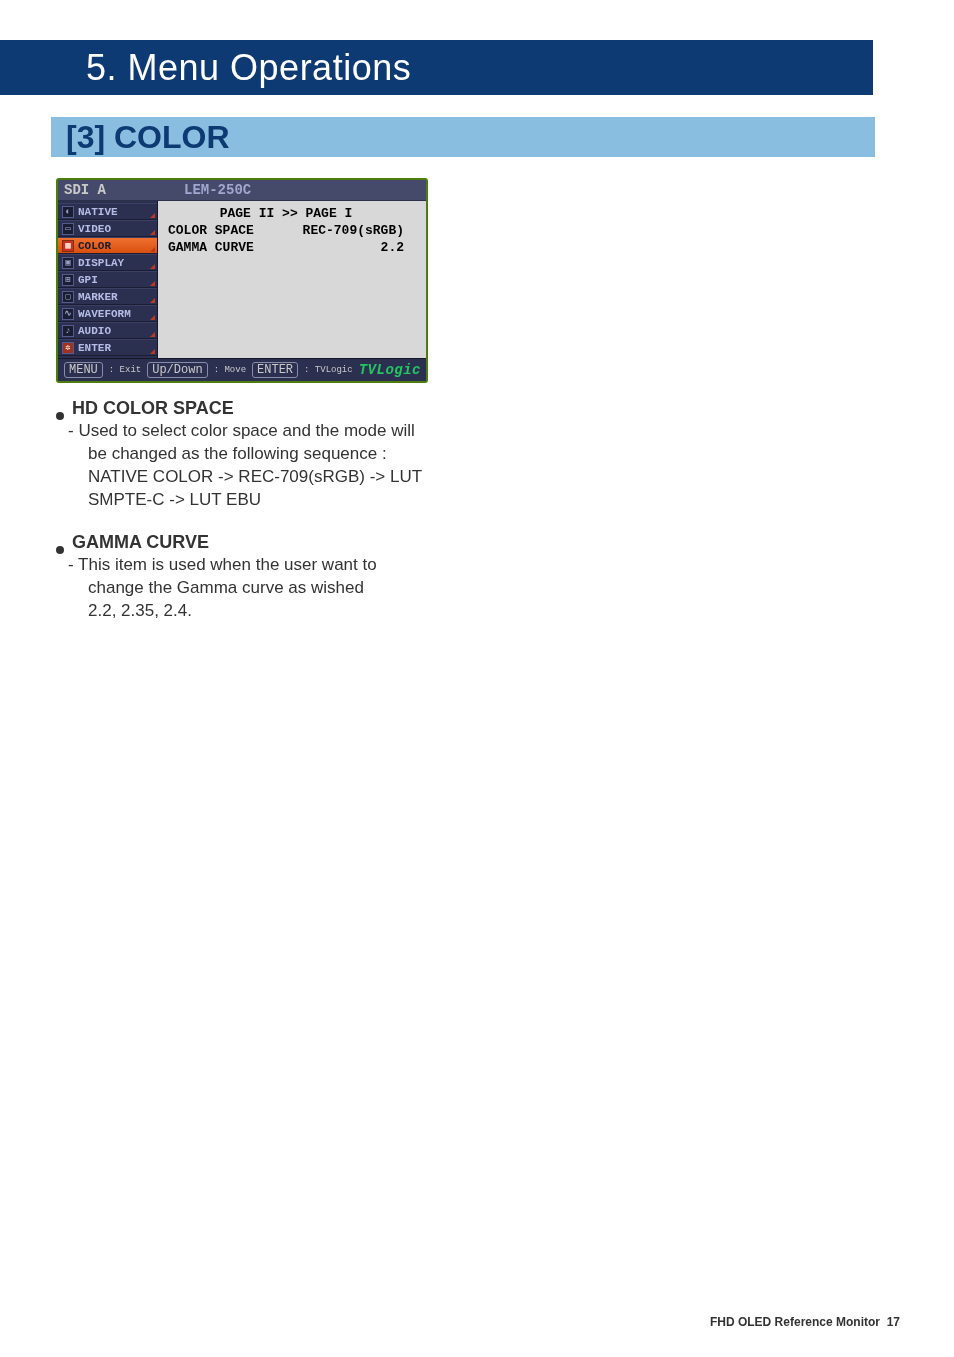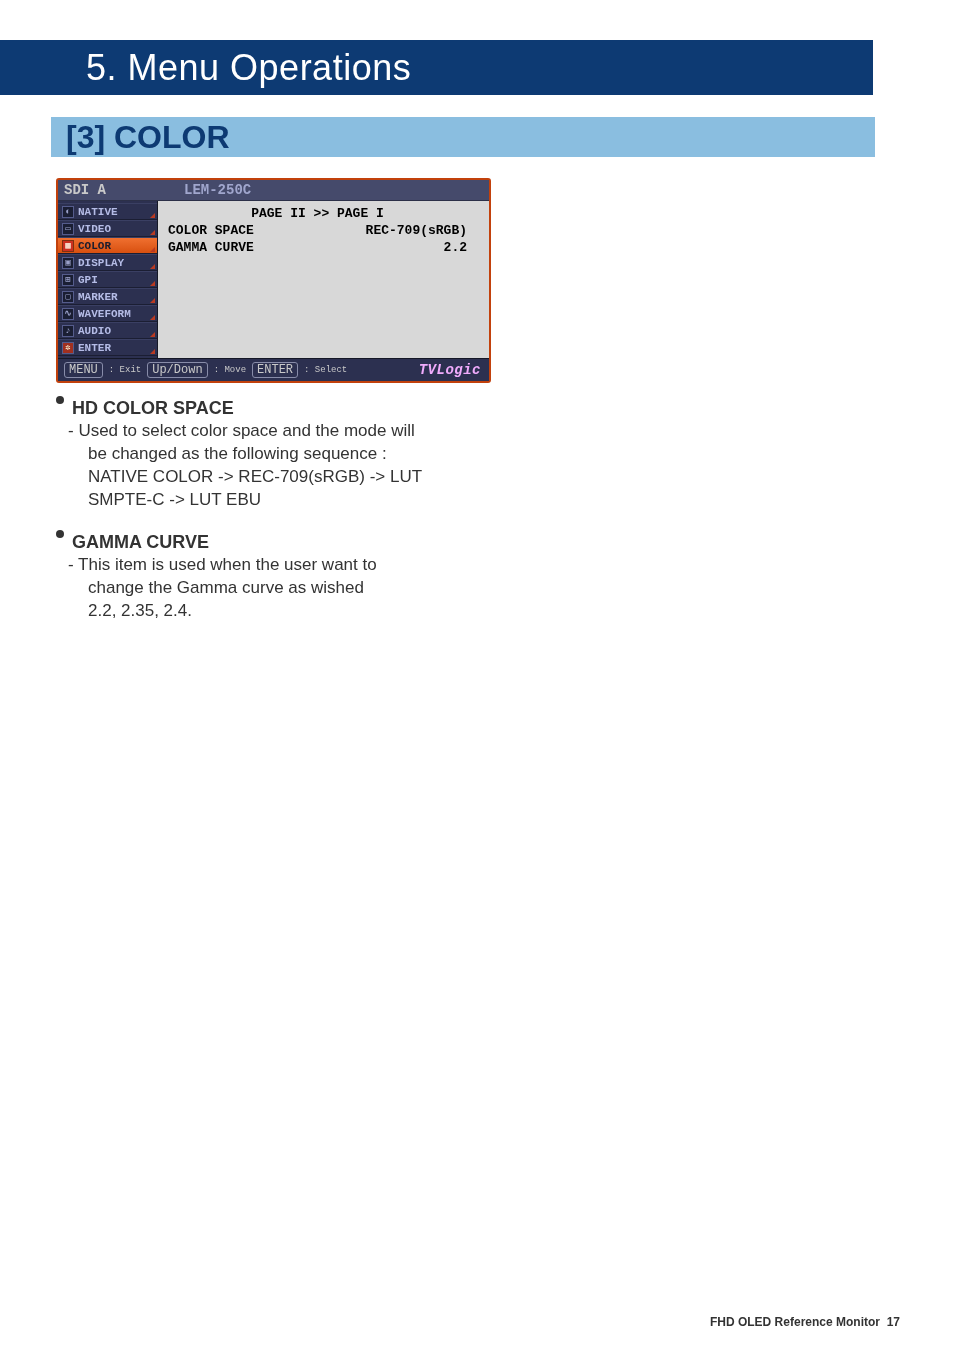--- a/index.html
+++ b/index.html
@@ -50,22 +50,22 @@
     font-weight: 700;
     font-size: 32px;
     font-stretch: condensed;
   }
 
   
   .osd {
     position: absolute;
     left: 56px;
     top: 178px;
-    width: 435px;
-    border: 2px solid #c2410c;
+    width: 372px;
+    border: 2px solid #4d7c0f;
     border-radius: 3px;
     background: #1e2238;
     font-family: "Courier New", monospace;
     color: #c9c9c9;
     font-size: 13px;
   }
   .osd-header {
     display: flex;
     background: #454a6b;
     border-bottom: 1px solid #2c3048;
@@ -153,21 +153,21 @@
     padding: 0 4px;
     font-size: 12px;
   }
   .osd-footer .hint { white-space: pre; }
   .osd-footer .brand {
     margin-left: auto;
     font-weight: bold;
     font-style: italic;
     font-size: 14px;
     letter-spacing: 0.5px;
-    color: #f0abfc;
+    color: #22c55e;
   }
 
   
   .ic-picture { background:#2a3250; }
   .ic-color { background:#cc3020 !important; }
   .ic-waveform { color:#7fcf7f; background:#1a1e33; }
   .ic-audio { color:#7fcf7f; background:#1a1e33; }
   .ic-system { background:#a03020 !important; color:#ffd !important; }
 
   
@@ -176,21 +176,21 @@
     left: 56px;
     top: 396px;
     width: 430px;
     color: #333;
     font-size: 17px;
     line-height: 1.35;
   }
   .desc .entry { margin-bottom: 18px; }
   .desc .entry .hd {
     display: flex;
-    align-items: flex-start;
+    align-items: flex-end;
     gap: 8px;
     font-weight: 700;
     font-size: 18px;
     color: #333;
   }
   .desc .entry .hd .dot {
     width: 8px; height: 8px; border-radius: 50%; background: #333; display:inline-block;
   }
   .desc .entry .body {
     padding-left: 22px;
@@ -289,21 +289,21 @@
         <span>2.2</span>
       </div>
     </div>
   </div>
   <div class="osd-footer">
     <span class="key">MENU</span>
     <span class="hint">: Exit</span>
     <span class="key">Up/Down</span>
     <span class="hint">: Move</span>
     <span class="key">ENTER</span>
-    <span class="hint">: Select</span>
+    <span class="hint">: TVLogic</span>
     <span class="brand">TVLogic</span>
   </div>
 </div>
 
 <div class="desc">
 
   <div class="entry">
     <div class="hd">
       <span class="dot"></span>
       <span>HD COLOR SPACE</span>

